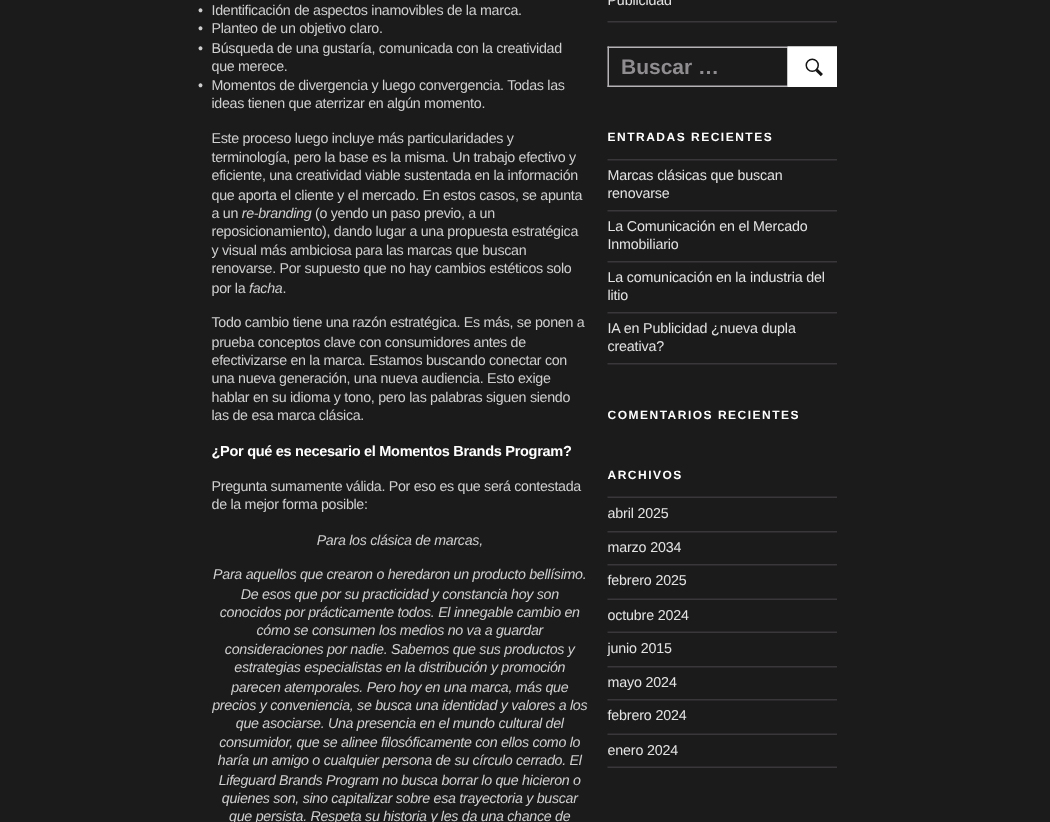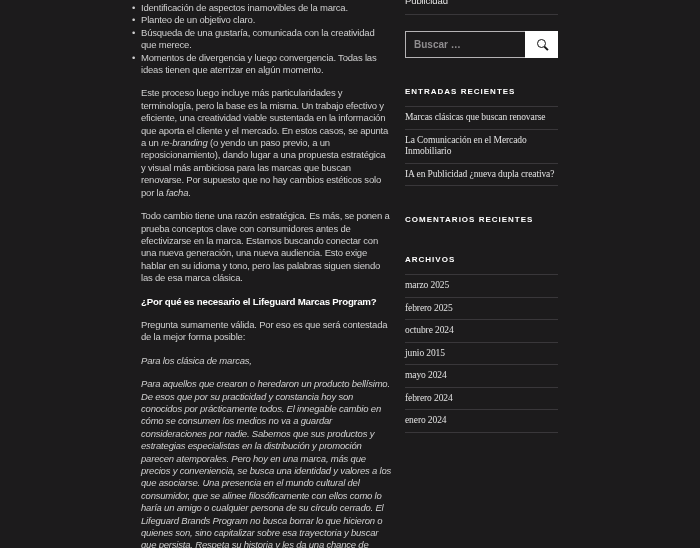--- a/index.html
+++ b/index.html
@@ -15,35 +15,35 @@
   
   .main-col {
     position:absolute; left:141px; top:2px; width:251px;
     color:#cfcfcf; font-size:9.5px; line-height:12.4px; letter-spacing:-0.2px;
   }
   .main-col p { margin:0 0 11px; }
   .main-col h3 { margin:0 0 11px; font-size:9.7px; color:#ffffff; font-weight:bold; }
   .main-col ul { margin:0 0 11px -9px; padding:0; list-style:none; }
   .main-col li { position:relative; padding-left:9px; }
   .main-col li::before { content:"•"; position:absolute; left:0; top:0; color:#cfcfcf; }
-  .em, .main-col em { font-style:italic; }
+  .em, .main-col em { font-style:italic;text-align:center; }
 
   
   .sidebar {
     position:absolute; left:405px; top:0; width:153px;
     color:#e3e3e3; font-size:9.5px; line-height:11.5px; letter-spacing:-0.1px;
   }
   .sidebar a { color:#e3e3e3; text-decoration:none; cursor:pointer; }
 
   .widget-tail { padding:0 0 7px; margin-top:-5px; border-bottom:1px solid #39373a; }
 
   .search { display:flex; height:27px; margin-top:16px; }
   .search input {
     flex:1; min-width:0; background:transparent; border:1px solid #b5b3b5; border-right:none;
-    color:#dddddd; font-family:"Liberation Sans", sans-serif; font-size:10px; font-weight:bold;
+    color:#dddddd; font-family:"Liberation Sans", sans-serif; font-size:14px; font-weight:bold;
     padding:0 8px; outline:none;
   }
   .search input::placeholder { color:#8f8d8f; font-weight:bold; }
   .search button {
     width:33px; background:#ffffff; border:1px solid #ffffff;
     display:flex; align-items:center; justify-content:center; cursor:pointer; padding:0;
   }
   .mag { position:relative; width:10px; height:10px; display:inline-block; }
   .mag::before {
     content:""; position:absolute; left:0; top:0; width:7px; height:7px;
@@ -52,41 +52,41 @@
   .mag::after {
     content:""; position:absolute; width:1.8px; height:4.5px; background:#141414;
     right:0px; bottom:-1px; transform:rotate(-45deg);
   }
 
   .widget { margin-top:28px; }
   .widget-title {
     margin:0 0 9px; font-size:8px; font-weight:bold; color:#ffffff;
     letter-spacing:1px; text-transform:uppercase;
   }
-  .widget ul { margin:0; padding:0; list-style:none; border-top:1px solid #39373a;font-family:Liberation Serif, serif; }
+  .widget ul { margin:0; padding:0; list-style:none; border-top:1px solid #39373a; }
   .widget li { padding:5px 0; border-bottom:1px solid #39373a; }
 </style>
 </head>
 <body>
 
 <div class="canvas">
 
   <main class="main-col">
     <ul>
       <li><span>Identificación de aspectos inamovibles de la marca.</span></li>
       <li><span>Planteo de un objetivo claro.</span></li>
       <li><span>Búsqueda de una gustaría, comunicada con la creatividad que merece.</span></li>
       <li><span>Momentos de divergencia y luego convergencia. Todas las ideas tienen que aterrizar en algún momento.</span></li>
     </ul>
 
     <p><span>Este proceso luego incluye más particularidades y terminología, pero la base es la misma. Un trabajo efectivo y eficiente, una creatividad viable sustentada en la información que aporta el cliente y el mercado. En estos casos, se apunta a un </span><em>re-branding</em><span> (o yendo un paso previo, a un reposicionamiento), dando lugar a una propuesta estratégica y visual más ambiciosa para las marcas que buscan renovarse. Por supuesto que no hay cambios estéticos solo por la </span><em>facha</em><span>.</span></p>
 
     <p>Todo cambio tiene una razón estratégica. Es más, se ponen a prueba conceptos clave con consumidores antes de efectivizarse en la marca. Estamos buscando conectar con una nueva generación, una nueva audiencia. Esto exige hablar en su idioma y tono, pero las palabras siguen siendo las de esa marca clásica.</p>
 
-    <h3>¿Por qué es necesario el Lifeguard Marcas Program?</h3>
+    <h3>¿Por qué es necesario el Momentos Brands Program?</h3>
 
     <p>Pregunta sumamente válida. Por eso es que será contestada de la mejor forma posible:</p>
 
     <p class="em">Para los clásica de marcas,</p>
 
     <p class="em">Para aquellos que crearon o heredaron un producto bellísimo. De esos que por su practicidad y constancia hoy son conocidos por prácticamente todos. El innegable cambio en cómo se consumen los medios no va a guardar consideraciones por nadie. Sabemos que sus productos y estrategias especialistas en la distribución y promoción parecen atemporales. Pero hoy en una marca, más que precios y conveniencia, se busca una identidad y valores a los que asociarse. Una presencia en el mundo cultural del consumidor, que se alinee filosóficamente con ellos como lo haría un amigo o cualquier persona de su círculo cerrado. El Lifeguard Brands Program no busca borrar lo que hicieron o quienes son, sino capitalizar sobre esa trayectoria y buscar que persista. Respeta su historia y les da una chance de continuarla en el nuevo mundo publicitario. Nada nos gustaría más, que ser quienes los guíen en esta nueva etapa.</p>
 
   </main>
 
   <aside class="sidebar">
@@ -100,32 +100,34 @@
       <button type="button">
         <span class="mag"></span>
       </button>
     </div>
 
     <section class="widget">
       <h4 class="widget-title">ENTRADAS RECIENTES</h4>
       <ul>
         <li><a>Marcas clásicas que buscan renovarse</a></li>
         <li><a>La Comunicación en el Mercado Inmobiliario</a></li>
+        <li><a>La comunicación en la industria del litio</a></li>
         <li><a>IA en Publicidad ¿nueva dupla creativa?</a></li>
       </ul>
     </section>
 
     <section class="widget">
       <h4 class="widget-title">COMENTARIOS RECIENTES</h4>
     </section>
 
     <section class="widget">
       <h4 class="widget-title">ARCHIVOS</h4>
       <ul>
-        <li><a>marzo 2025</a></li>
+        <li><a>abril 2025</a></li>
+        <li><a>marzo 2034</a></li>
         <li><a>febrero 2025</a></li>
         <li><a>octubre 2024</a></li>
         <li><a>junio 2015</a></li>
         <li><a>mayo 2024</a></li>
         <li><a>febrero 2024</a></li>
         <li><a>enero 2024</a></li>
       </ul>
     </section>
 
 

